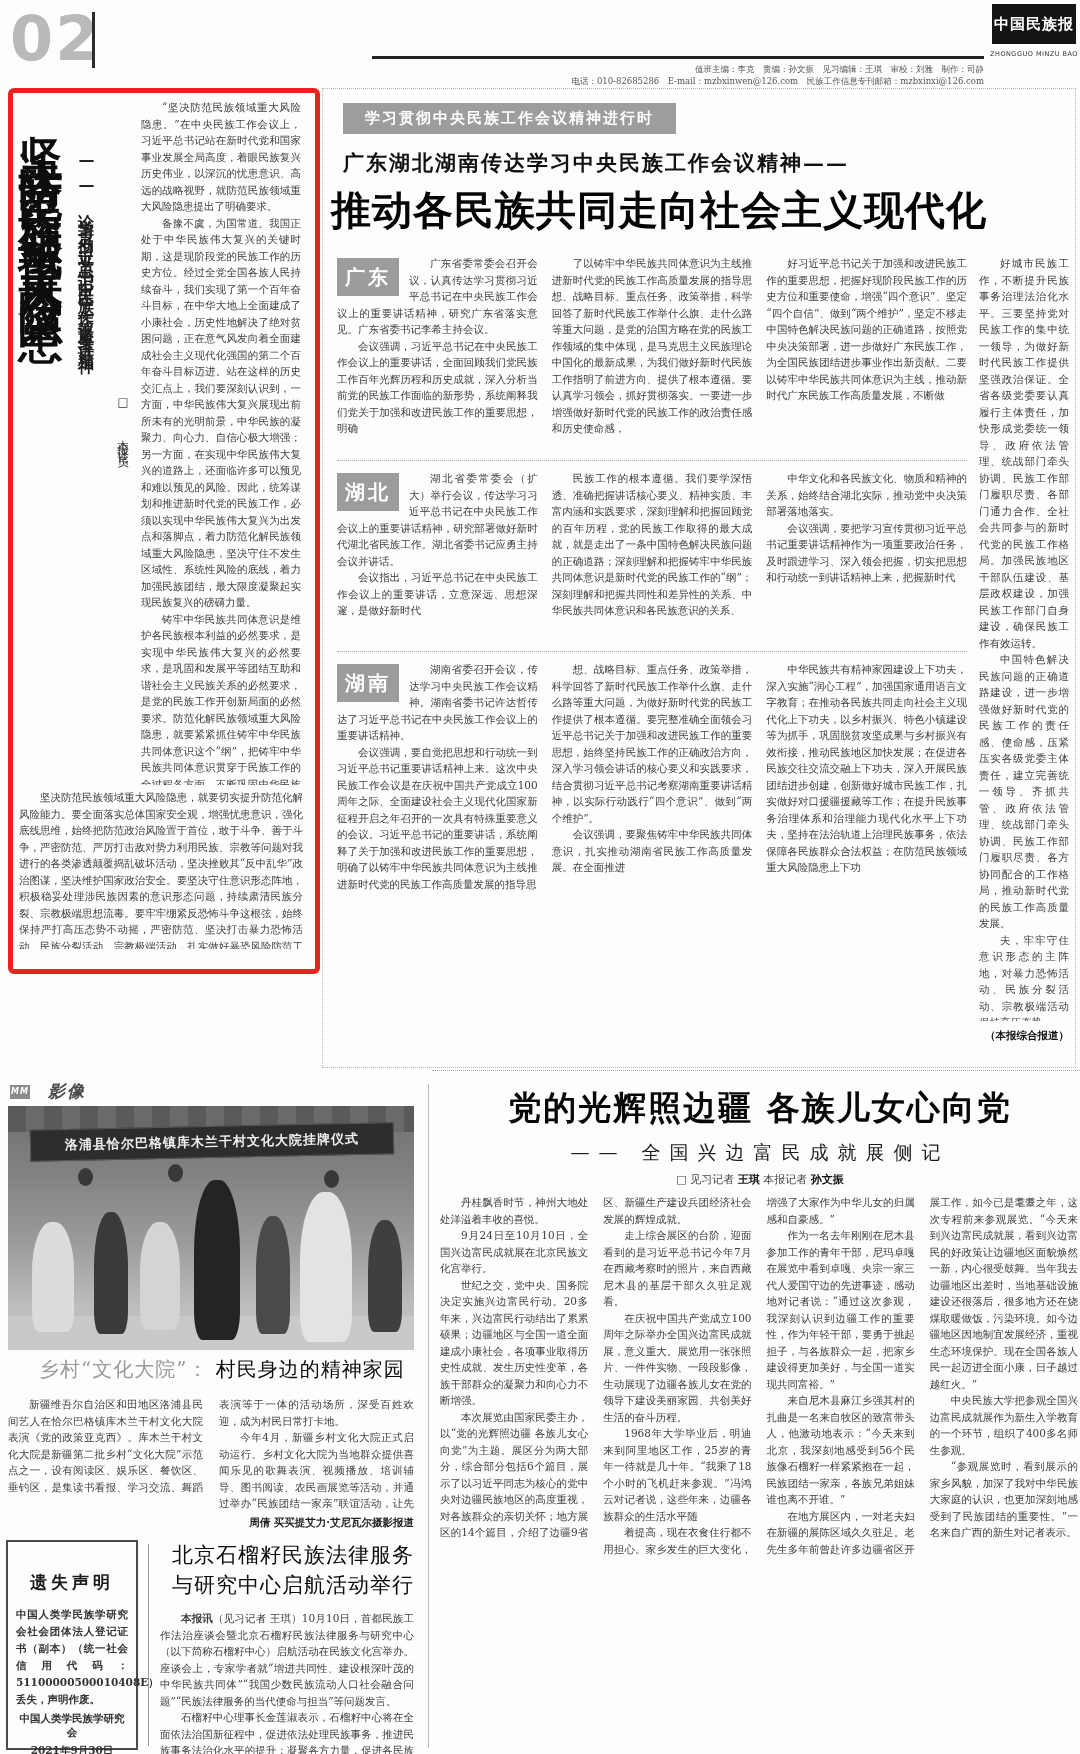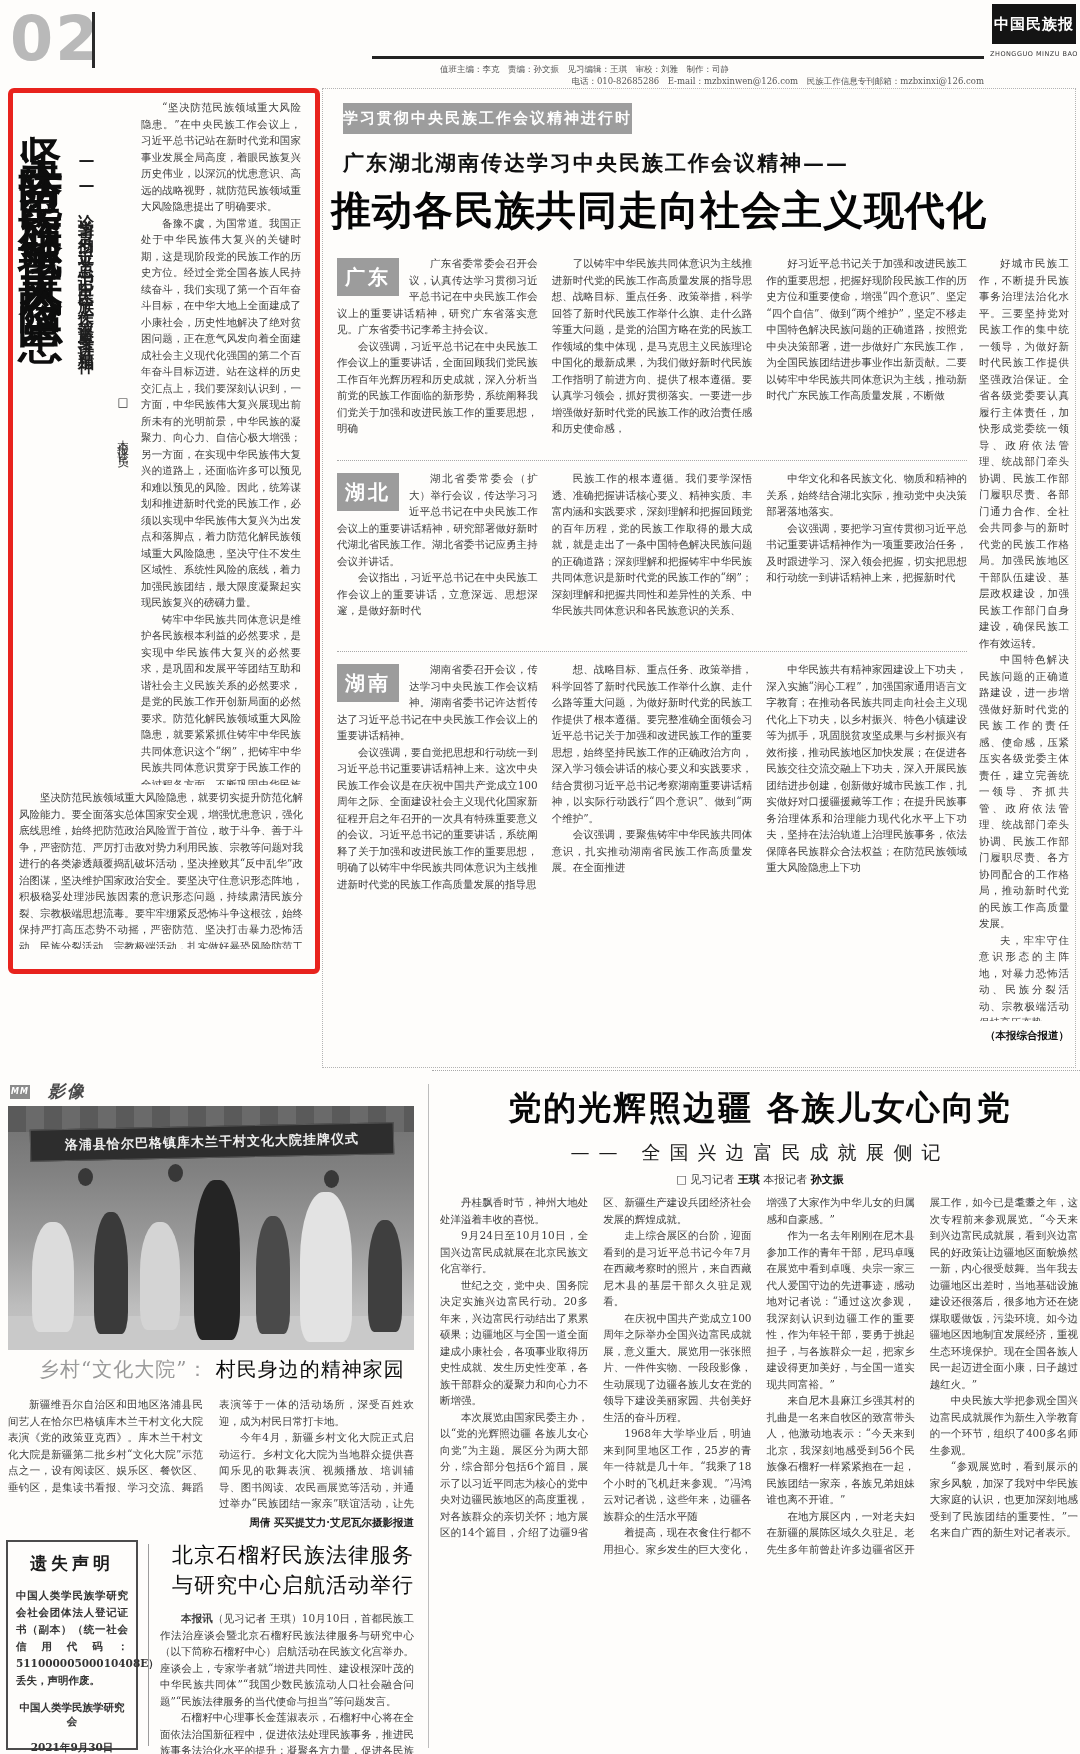--- a/index.html
+++ b/index.html
@@ -8,39 +8,39 @@
   .hei{font-family:"DejaVu Sans","Liberation Sans",sans-serif;}
   .abs{position:absolute;}
   .para p{margin:0;text-indent:2em;text-align:justify;line-height:16.5px;}
   .body-txt{font-size:10.5px;color:#3d3d3d;}
   
   .pagenum{left:10px;top:2px;font-size:62px;font-weight:900;color:#b9b9b9;letter-spacing:2px;}
   .head-bar{left:92px;top:12px;width:3px;height:56px;background:#2a2a2a;}
   .section-title{left:104px;top:6px;font-size:46px;font-weight:900;color:#111;letter-spacing:8px;}
   .head-rule{left:372px;top:56px;width:612px;height:3px;background:#232323;}
   .head-date{left:640px;top:28px;width:344px;text-align:right;font-size:17px;color:#222;letter-spacing:2px;}
-  .head-staff{left:440px;top:64px;width:544px;font-size:8.5px;color:#555;}
+  .head-staff{left:440px;top:64px;width:544px;text-align:right;font-size:8.5px;color:#555;}
   .head-contact{left:440px;top:76px;width:544px;text-align:right;font-size:8.5px;color:#555;}
   .masthead{left:992px;top:4px;width:84px;height:40px;background:#141414;color:#fff;
             display:flex;align-items:center;justify-content:center;font-size:15px;font-weight:900;letter-spacing:1px;}
   .masthead-py{left:988px;top:50px;width:92px;text-align:center;font-size:6.5px;color:#333;letter-spacing:.5px;}
   
   .editorial{left:8px;top:88px;width:302px;height:876px;border:5px solid #e8231d;border-radius:6px;background:#fefdfb;}
   .ed-title{left:6px;top:8px;height:850px;writing-mode:vertical-rl;text-orientation:upright;
             font-size:44px;font-weight:900;color:#0d0d0d;letter-spacing:14px;line-height:1;}
   .ed-sub{left:62px;top:58px;height:650px;writing-mode:vertical-rl;text-orientation:upright;
           font-size:16px;font-weight:700;color:#1e1e1e;letter-spacing:6px;}
   .ed-byline{left:102px;top:302px;height:180px;writing-mode:vertical-rl;text-orientation:upright;
              font-size:11.5px;color:#333;letter-spacing:4px;}
   .ed-body-top{left:128px;top:6px;width:160px;height:686px;overflow:hidden;}
   .ed-body-bottom{left:6px;top:696px;width:284px;height:160px;overflow:hidden;}
   
   .main-art{left:322px;top:88px;width:752px;height:978px;border:1px dotted #b3b3b3;background:#fefdfb;}
   .badge{left:20px;top:14px;background:#9d9d9d;color:#fff;font-size:15px;font-weight:700;
-         padding:6px 0;letter-spacing:2px;}
+         padding:6px 22px;letter-spacing:2px;}
   .kicker{left:20px;top:60px;font-size:21px;font-weight:700;color:#111;letter-spacing:2px;}
   .headline{left:8px;top:94px;width:736px;font-size:40px;font-weight:900;color:#050505;letter-spacing:1px;white-space:nowrap;}
   .rows{left:14px;top:166px;width:630px;}
   .sec-row{display:flex;gap:14px;overflow:hidden;}
   .sec-row .col{flex:1;}
   .sec-sep{border-top:1px dotted #a8a8a8;margin:9px 0 9px 0;height:0;}
   .sec-label{float:left;width:62px;height:38px;background:#9c9c9c;color:#fff;
              display:flex;align-items:center;justify-content:center;font-size:20px;font-weight:700;
              letter-spacing:3px;margin:3px 10px 4px 0;}
   .right-col{left:656px;top:166px;width:90px;height:806px;}
@@ -61,23 +61,23 @@
   .lantern{position:absolute;width:15px;height:18px;border-radius:50%;background:#383838;}
   .fig{position:absolute;border-radius:45% 45% 18% 18%;}
   .floor{position:absolute;left:0;bottom:0;width:100%;height:34px;background:#c9c9c9;}
   .cap-title{left:8px;top:1356px;width:406px;font-size:20px;font-weight:400;letter-spacing:1px;white-space:nowrap;margin-left:31px;}
   .cap-title .lt{color:#9a9a9a;}
   .cap-title .dk{color:#0c0c0c;}
   .cap-cols{left:8px;top:1396px;width:406px;height:118px;column-count:2;column-gap:16px;overflow:hidden;}
   .credit{left:8px;top:1516px;width:406px;text-align:right;font-weight:700;font-size:10.5px;color:#222;}
   
   .lost{left:6px;top:1540px;width:132px;height:210px;border:2px solid #4c4c4c;padding:10px 8px;box-sizing:border-box;}
-  .lost-title{text-align:center;font-size:17px;font-weight:900;letter-spacing:4px;color:#1a1a1a;margin-bottom:12px;}
+  .lost-title{text-align:center;font-size:17px;font-weight:900;letter-spacing:4px;color:#1a1a1a;margin-bottom:12px;margin-top:19px;}
   .lost-body{font-size:10.5px;line-height:17px;text-align:justify;color:#333;font-weight:700;}
-  .lost-sign{margin-top:12px;text-align:center;font-size:10.5px;font-weight:700;color:#333;}
+  .lost-sign{margin-top:4px;text-align:center;font-size:10.5px;font-weight:700;color:#333;}
   .vline1{left:148px;top:1544px;width:1px;height:202px;background:#9c9c9c;}
   
   .launch{left:160px;top:1540px;width:254px;height:214px;overflow:hidden;}
   .launch-h{font-size:21px;font-weight:400;text-align:right;color:#0b0b0b;line-height:30px;letter-spacing:1px;}
   .launch-b{margin-top:10px;}
   .launch-b .lead{font-weight:900;}
   
   .feat-sep{left:432px;top:1070px;width:648px;height:0;border-top:1px dotted #a8a8a8;}
   .vline2{left:428px;top:1084px;width:1px;height:664px;background:#bdbdbd;}
   .feat-h{left:440px;top:1086px;width:640px;text-align:center;font-size:33px;font-weight:900;

